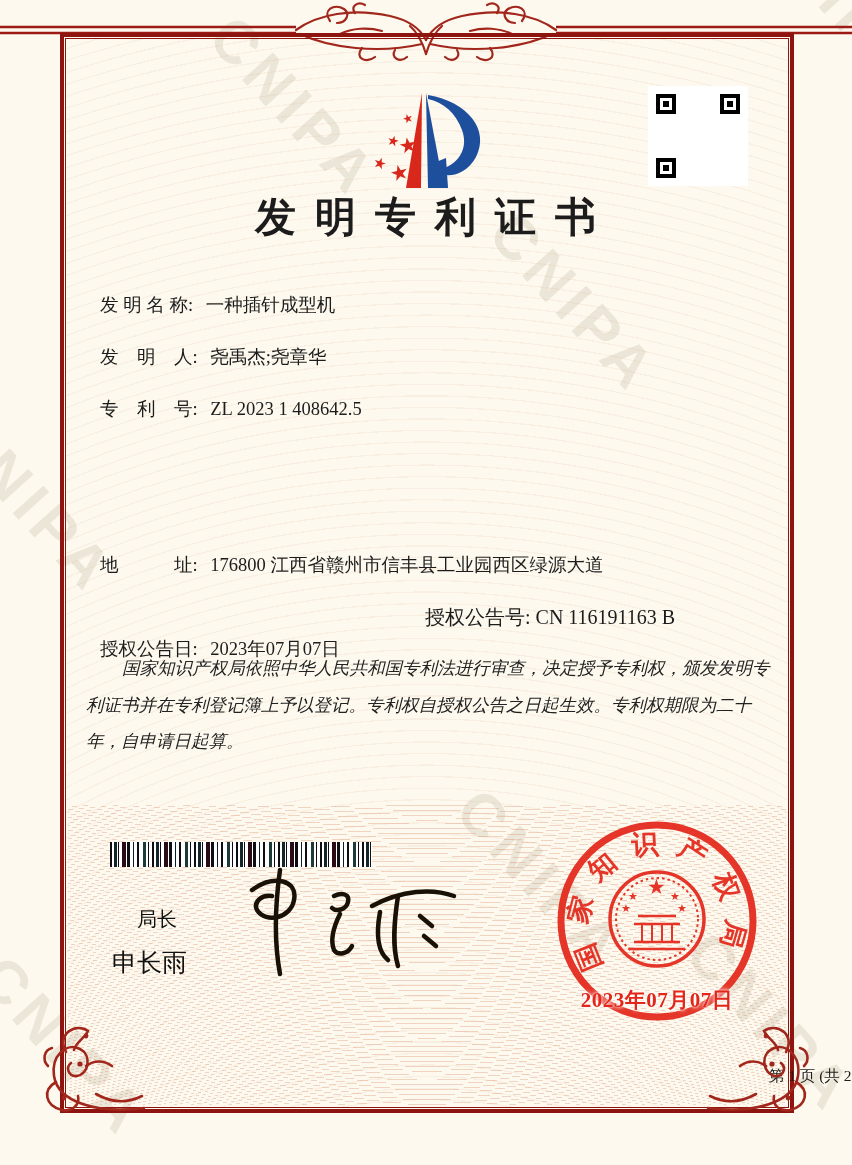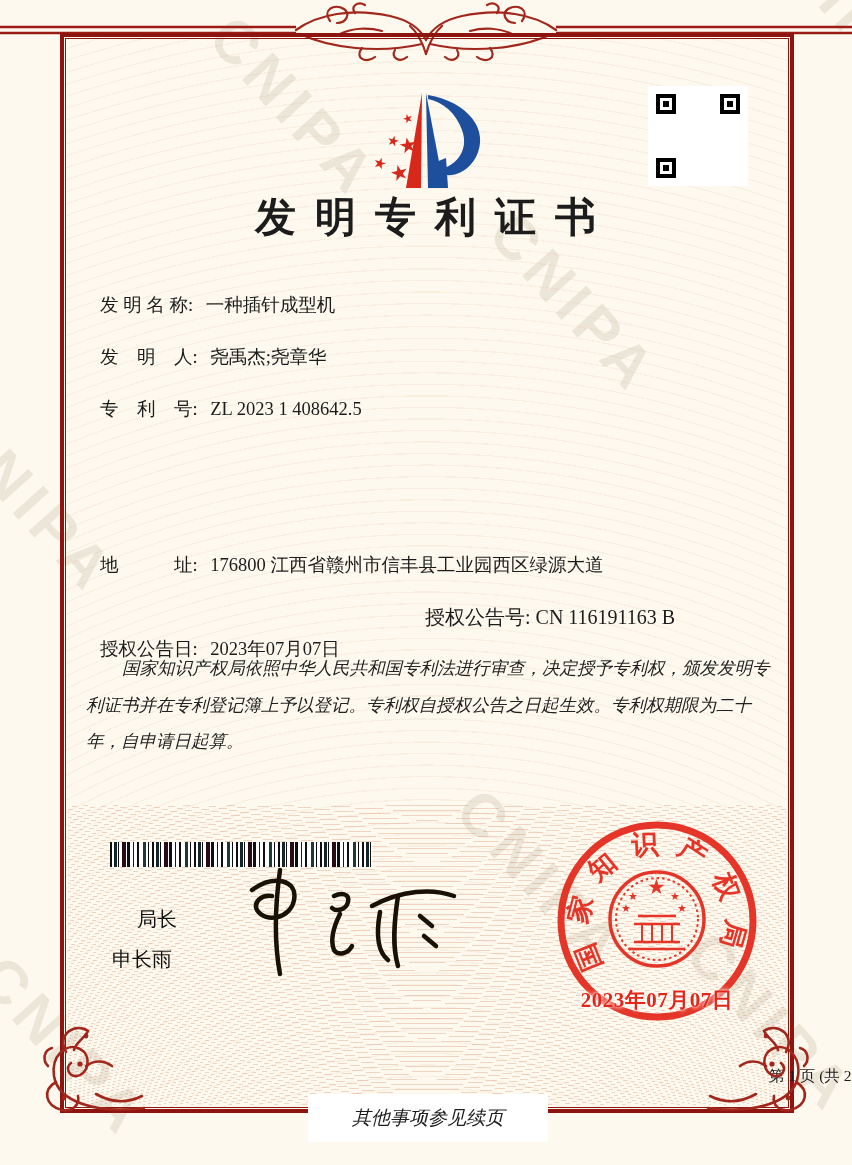--- a/index.html
+++ b/index.html
@@ -54,21 +54,21 @@
   .barcode{position:absolute;left:110px;top:842px;width:262px;height:25px;
     background:repeating-linear-gradient(90deg,
       #0d0d12 0 2px,#fff 2px 4px,#14242b 4px 7px,#fff 7px 8px,
       #0d0d12 8px 9px,#fff 9px 12px,#2a0a14 12px 16px,#fff 16px 17px,
       #0d0d12 17px 20px,#fff 20px 23px,#0d1e2e 23px 24px,#fff 24px 27px,
       #0d0d12 27px 29px,#fff 29px 33px,#1c3a38 33px 36px,#fff 36px 38px,
       #0d0d12 38px 39px,#fff 39px 42px);}
 
   .director-title{position:absolute;left:112px;top:906px;font-size:20px;
       font-family:"Liberation Sans",sans-serif;color:#111;margin-left:25px;}
-  .director-name{position:absolute;left:112px;top:946px;font-size:20px;
+  .director-name{position:absolute;left:112px;top:946px;font-size:25px;
       font-family:Liberation Serif, serif;color:#111;}
   .sig{position:absolute;left:222px;top:866px;width:236px;height:112px;}
 
   .seal{position:absolute;left:550px;top:816px;width:214px;height:214px;}
   .seal-date{position:absolute;left:550px;top:986px;width:214px;text-align:center;
       font-size:21px;font-weight:700;color:#e32619;letter-spacing:0.5px;
       text-shadow:0 0 3px #fff,0 0 5px #fff;}
 
   .page-info{position:absolute;left:0;top:1066px;width:100%;text-align:right;font-size:15.5px;padding-left:24px;}
 
@@ -212,21 +212,20 @@
         <path d="M84,108 H130" stroke-width="2.5"></path>
         <path d="M92,108 V126 M102,108 V126 M112,108 V126 M122,108 V126" stroke-width="2"></path>
         <path d="M84,126 H130" stroke-width="2.5"></path>
         <path d="M79,133 H135" stroke-width="2.5"></path>
       </g>
     </g>
   </svg>
   <div class="seal-date">2023年07月07日</div>
 
   <div class="page-info">第 1 页 (共 2 页)</div>
-  <div class="cont-box">其他事项参见续页</div>
 
   <svg class="flourish fl-left" viewBox="0 0 112 96">
     <g stroke="#a1261b" stroke-width="2.6" fill="none" stroke-linecap="round">
       <path d="M110,86 C62,92 24,80 20,54 C17,34 32,20 46,27 C58,33 55,52 43,54 C35,55 31,46 37,41"></path>
       <path d="M32,30 C22,12 42,0 54,9 C50,17 42,20 40,28"></path>
       <path d="M22,60 C8,68 11,84 28,88 C38,90 46,83 44,74"></path>
       <path d="M62,72 C76,80 92,82 108,74"></path>
       <path d="M52,44 C60,38 70,38 78,44"></path>
       <path d="M14,44 C8,38 10,28 18,26"></path>
     </g>

